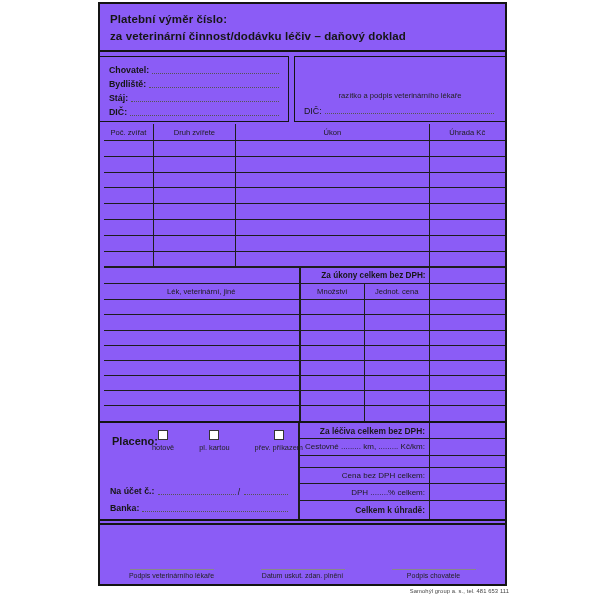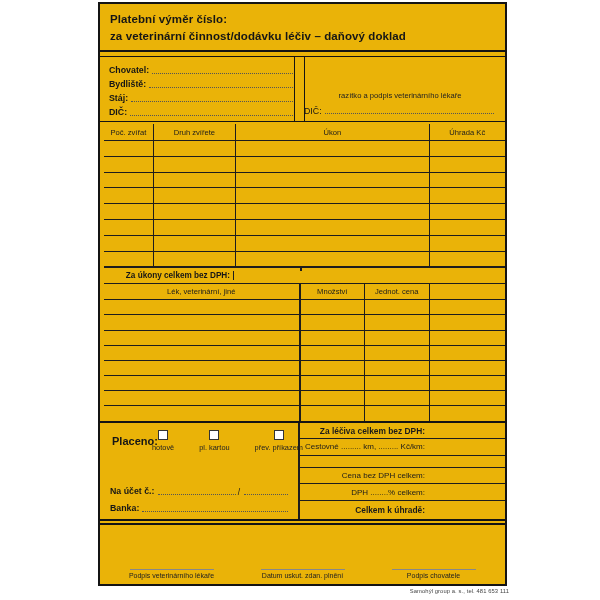--- a/index.html
+++ b/index.html
@@ -1,65 +1,65 @@
 <!DOCTYPE html>
 <html><head>
 <meta charset="utf-8">
 <style>
   html,body{margin:0;padding:0;background:#ffffff;}
   body{width:600px;height:600px;position:relative;font-family:"Liberation Sans",sans-serif;color:#161616;}
   *{box-sizing:border-box;}
 
-  .form{position:absolute;left:98px;top:2px;width:409px;height:584px;border:2.5px solid #141414;background:#eab308;}
+  .form{position:absolute;left:98px;top:2px;width:409px;height:584px;border:2.5px solid #141414;background:#8b5cf6;}
 
   
   .title-box{position:absolute;left:0;top:0;right:0;height:48px;border-bottom:2px solid #141414;padding:7px 0 0 10px;}
   .title-line{font-weight:bold;font-size:11.5px;line-height:17px;letter-spacing:.1px;}
 
   
-  .info-left{position:absolute;left:0;top:52px;width:205px;height:66px;border:1.5px solid #141414;border-left:none;padding:5px 8px 4px 9px;}
+  .info-left{position:absolute;left:0;top:52px;width:189px;height:66px;border:1.5px solid #141414;border-left:none;padding:5px 8px 4px 9px;}
   .info-right{position:absolute;left:194px;top:52px;right:0;height:66px;border:1.5px solid #141414;border-right:none;}
   .fld-row{display:flex;align-items:flex-end;height:14px;}
   .fld-label{font-weight:bold;font-size:8.8px;line-height:11px;white-space:nowrap;}
   .dots{flex:1;border-bottom:1.2px dotted #555;margin:0 1px 2px 3px;height:9px;}
   .stamp-note{position:absolute;left:0;right:0;bottom:21px;text-align:center;font-size:7.6px;color:#222;}
   .dic-row{position:absolute;left:9px;right:10px;bottom:5px;display:flex;align-items:flex-end;height:13px;}
   .dic-label{font-size:8.8px;white-space:nowrap;}
 
   
   .grid{position:absolute;left:4px;right:0;top:120px;}
   .grid-row{display:flex;border-bottom:1px solid #1d1d1d;}
   .cell{border-right:1px solid #1d1d1d;height:100%;}
   .cell:last-child{border-right:none;}
   .hdr{display:flex;align-items:center;justify-content:center;font-size:7.6px;color:#1b1b1b;}
   .acts-header{height:17px;}
   .acts-row{height:15.8px;}
   .c-poc{width:50px;}.c-druh{width:83px;}.c-ukon{width:195px;}.c-uhrada{width:76px;}
   .c-lek{width:198px;border-right-width:2px;}
   .c-mnoz{width:65px;}.c-jedn{width:65px;text-align:center;}
-  .zau-row{height:17px;border-top:1px solid #1d1d1d;flex-direction:column;}
+  .zau-row{height:17px;border-top:1px solid #1d1d1d;}
   .zau-left{width:198px;border-right:2px solid #1d1d1d;}
   .zau-label{width:130px;display:flex;align-items:center;justify-content:flex-end;padding-right:3px;font-weight:bold;font-size:8.2px;border-right:1px solid #1d1d1d;}
   .lek-header{height:16px;}
   .meds-row{height:15.1px;}
   .grid-row.last-meds{border-bottom:none;}
 
   
   .pay{position:absolute;left:0;right:0;top:417px;height:100px;border-top:2px solid #141414;border-bottom:2px solid #141414;display:flex;}
   .pay-left{width:200px;border-right:2px solid #1d1d1d;position:relative;}
   .placeno{position:absolute;left:12px;top:12px;font-weight:bold;font-size:11px;}
   .opts{position:absolute;left:52px;top:7px;display:flex;gap:25px;}
   .opt{display:flex;flex-direction:column;align-items:center;}
   .chk{width:10px;height:10px;border:1.2px solid #333;background:#fff;}
   .opt-label{font-size:7.4px;margin-top:3px;white-space:nowrap;color:#222;}
   .acct-row{position:absolute;left:10px;right:9px;top:61px;display:flex;align-items:flex-end;height:13px;}
   .bank-row{position:absolute;left:10px;right:9px;top:78px;display:flex;align-items:flex-end;height:13px;}
   .slash{font-size:8.5px;margin:0 1px;}
   .pay-right{flex:1;display:flex;flex-direction:column;}
-  .totals-row{display:flex;border-bottom:1px solid #1d1d1d;align-items:center;}
+  .totals-row{display:flex;border-bottom:1px solid #1d1d1d;}
   .totals-row.last{border-bottom:none;}
   .totals-label{flex:1;display:flex;align-items:center;justify-content:flex-end;padding-right:4px;font-size:8px;color:#1b1b1b;white-space:nowrap;}
   .totals-label.bold{font-weight:bold;font-size:8.4px;}
   .totals-amount{width:76px;border-left:1px solid #1d1d1d;}
 
   
   .sig{position:absolute;left:0;right:0;top:519px;bottom:0;border-top:2px solid #141414;display:flex;justify-content:space-around;align-items:flex-end;padding:0 6px 5px 6px;}
   .sig-group{display:flex;flex-direction:column;align-items:center;width:33%;}
   .sig-line{width:84px;border-top:1px solid #888;height:1px;margin-bottom:2px;}
   .sig-label{font-size:7px;color:#222;white-space:nowrap;}

